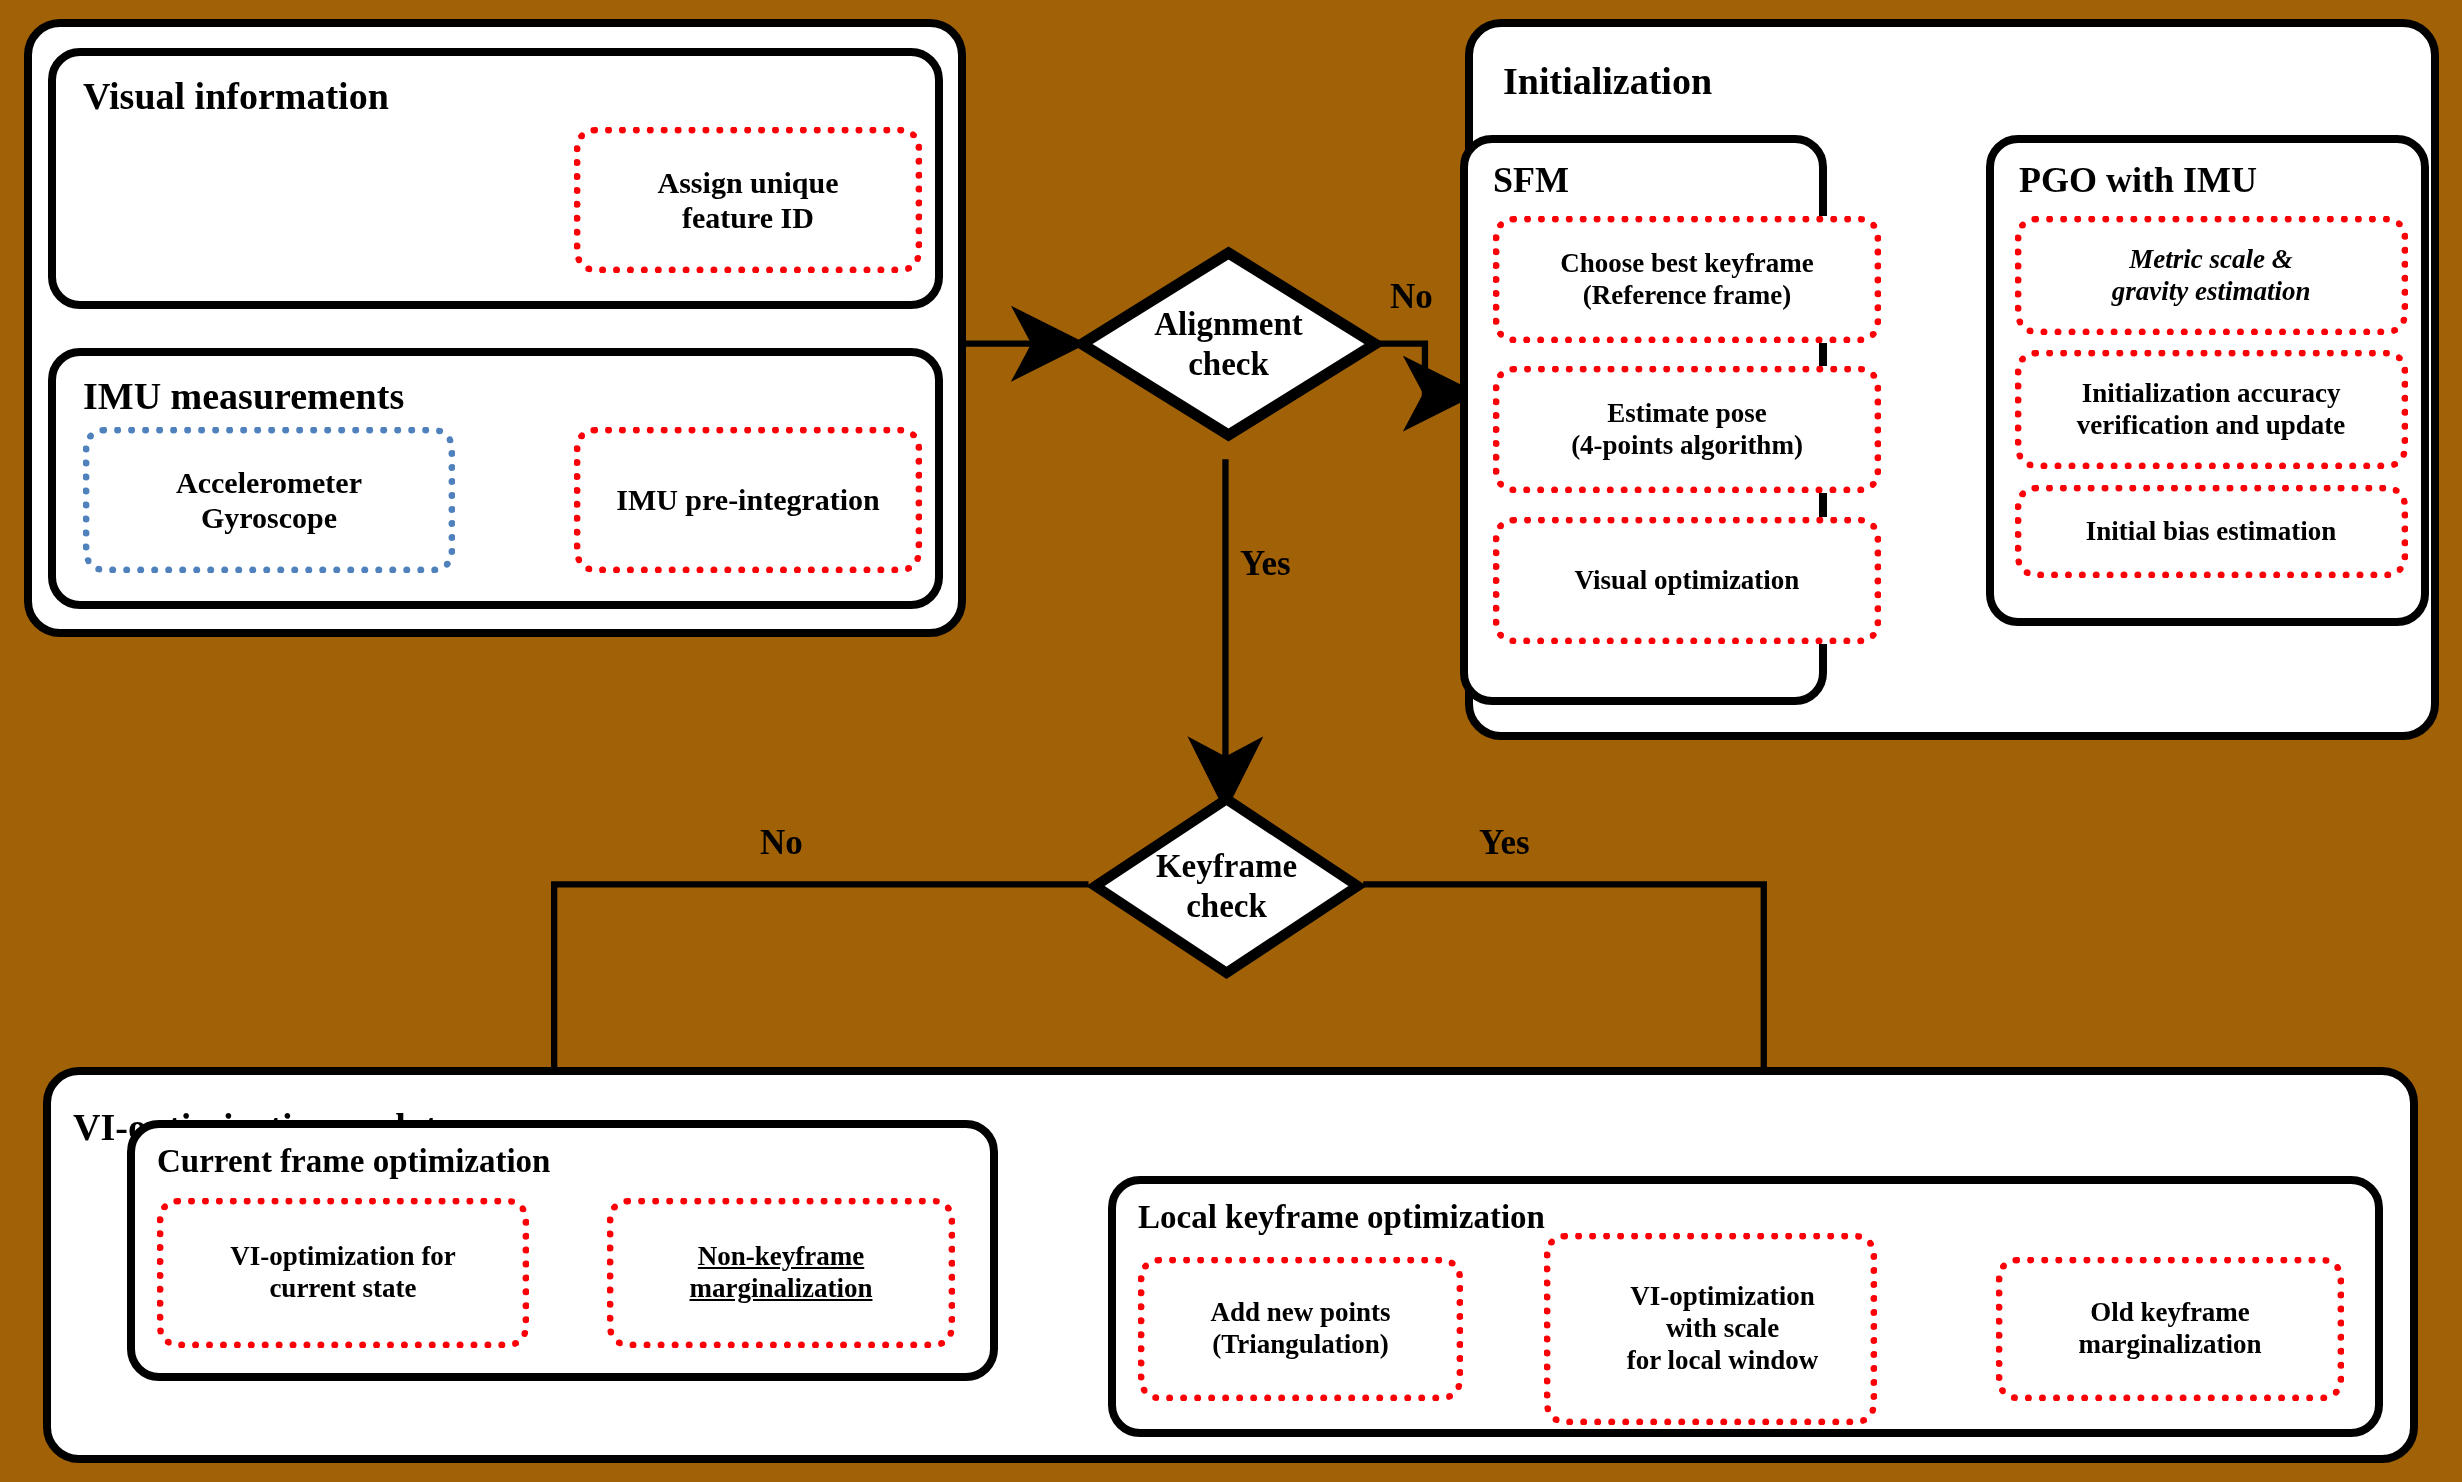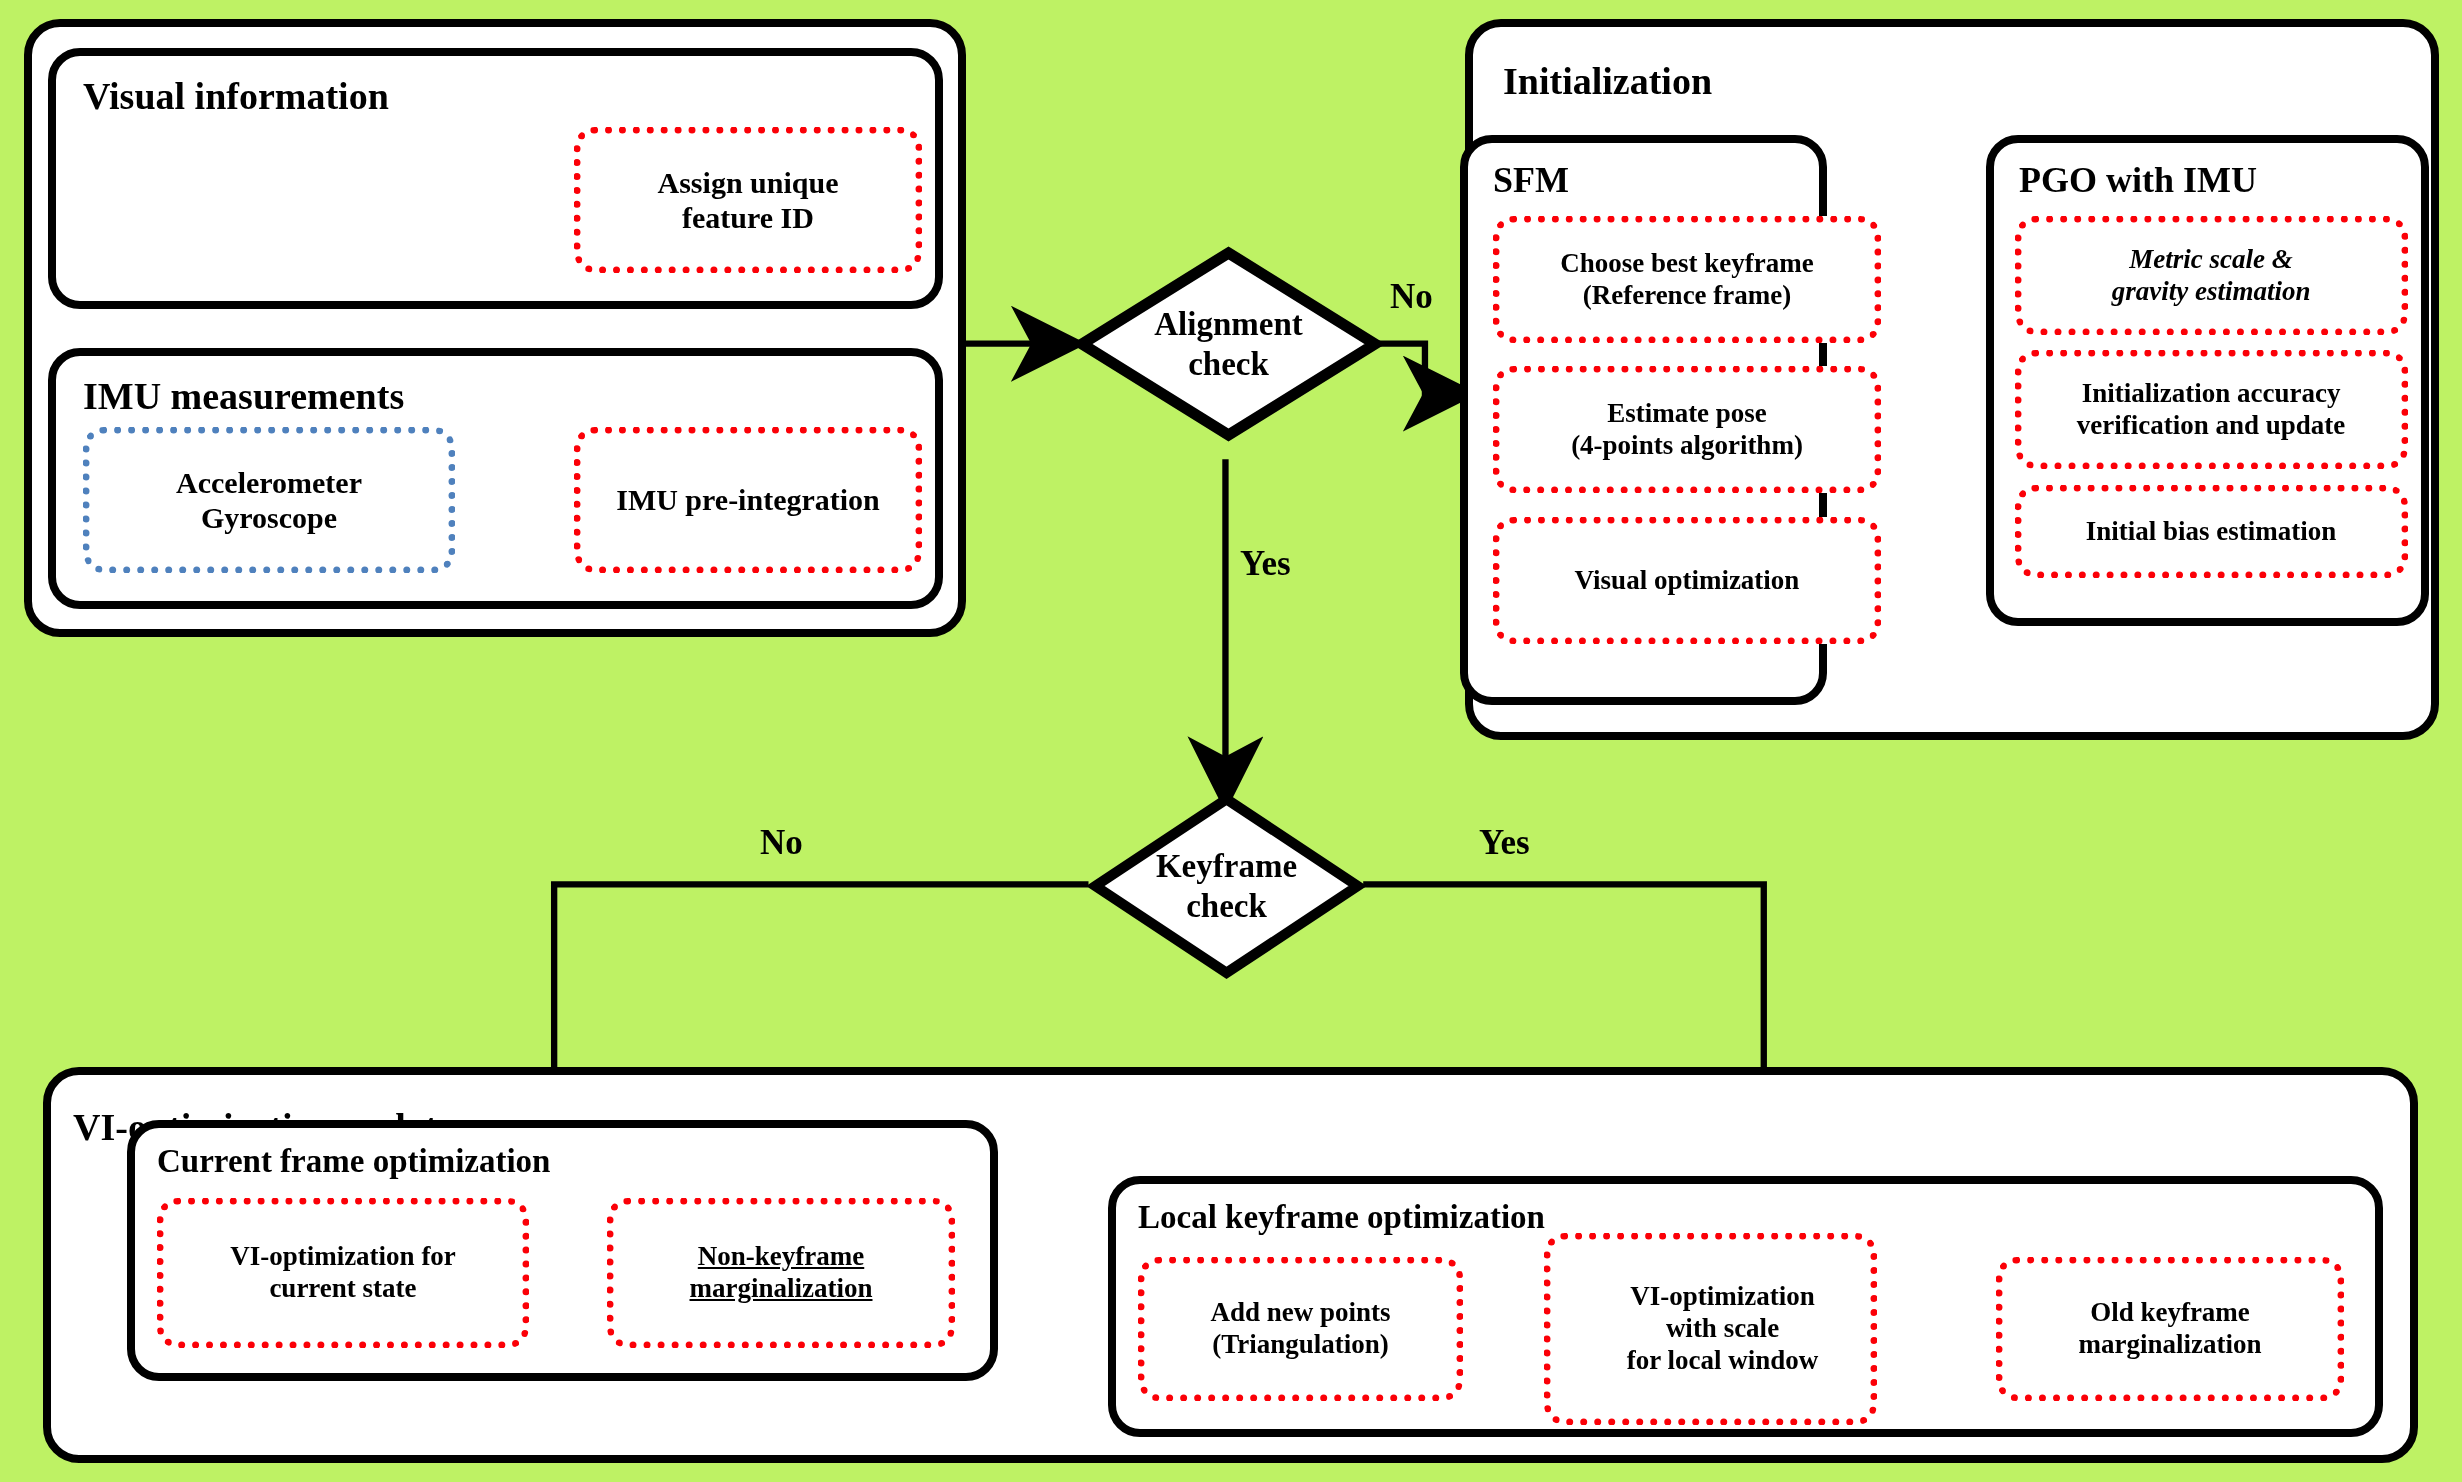--- a/index.html
+++ b/index.html
@@ -5,21 +5,21 @@
 <style>
   html,body{margin:0;padding:0;background:#ffffff;}
   body{
     font-family:"Liberation Serif","DejaVu Serif",serif;
     color:#000;
   }
   #stage{
     position:relative;
     width:2462px;
     height:1483px;
-    background:#bef264;
+    background:#a16207;
     overflow:hidden;
   }
   
   .panel{
     position:absolute;
     border:8.7px solid #000;
     border-radius:36px;
     background:#fff;
     box-sizing:border-box;
   }

